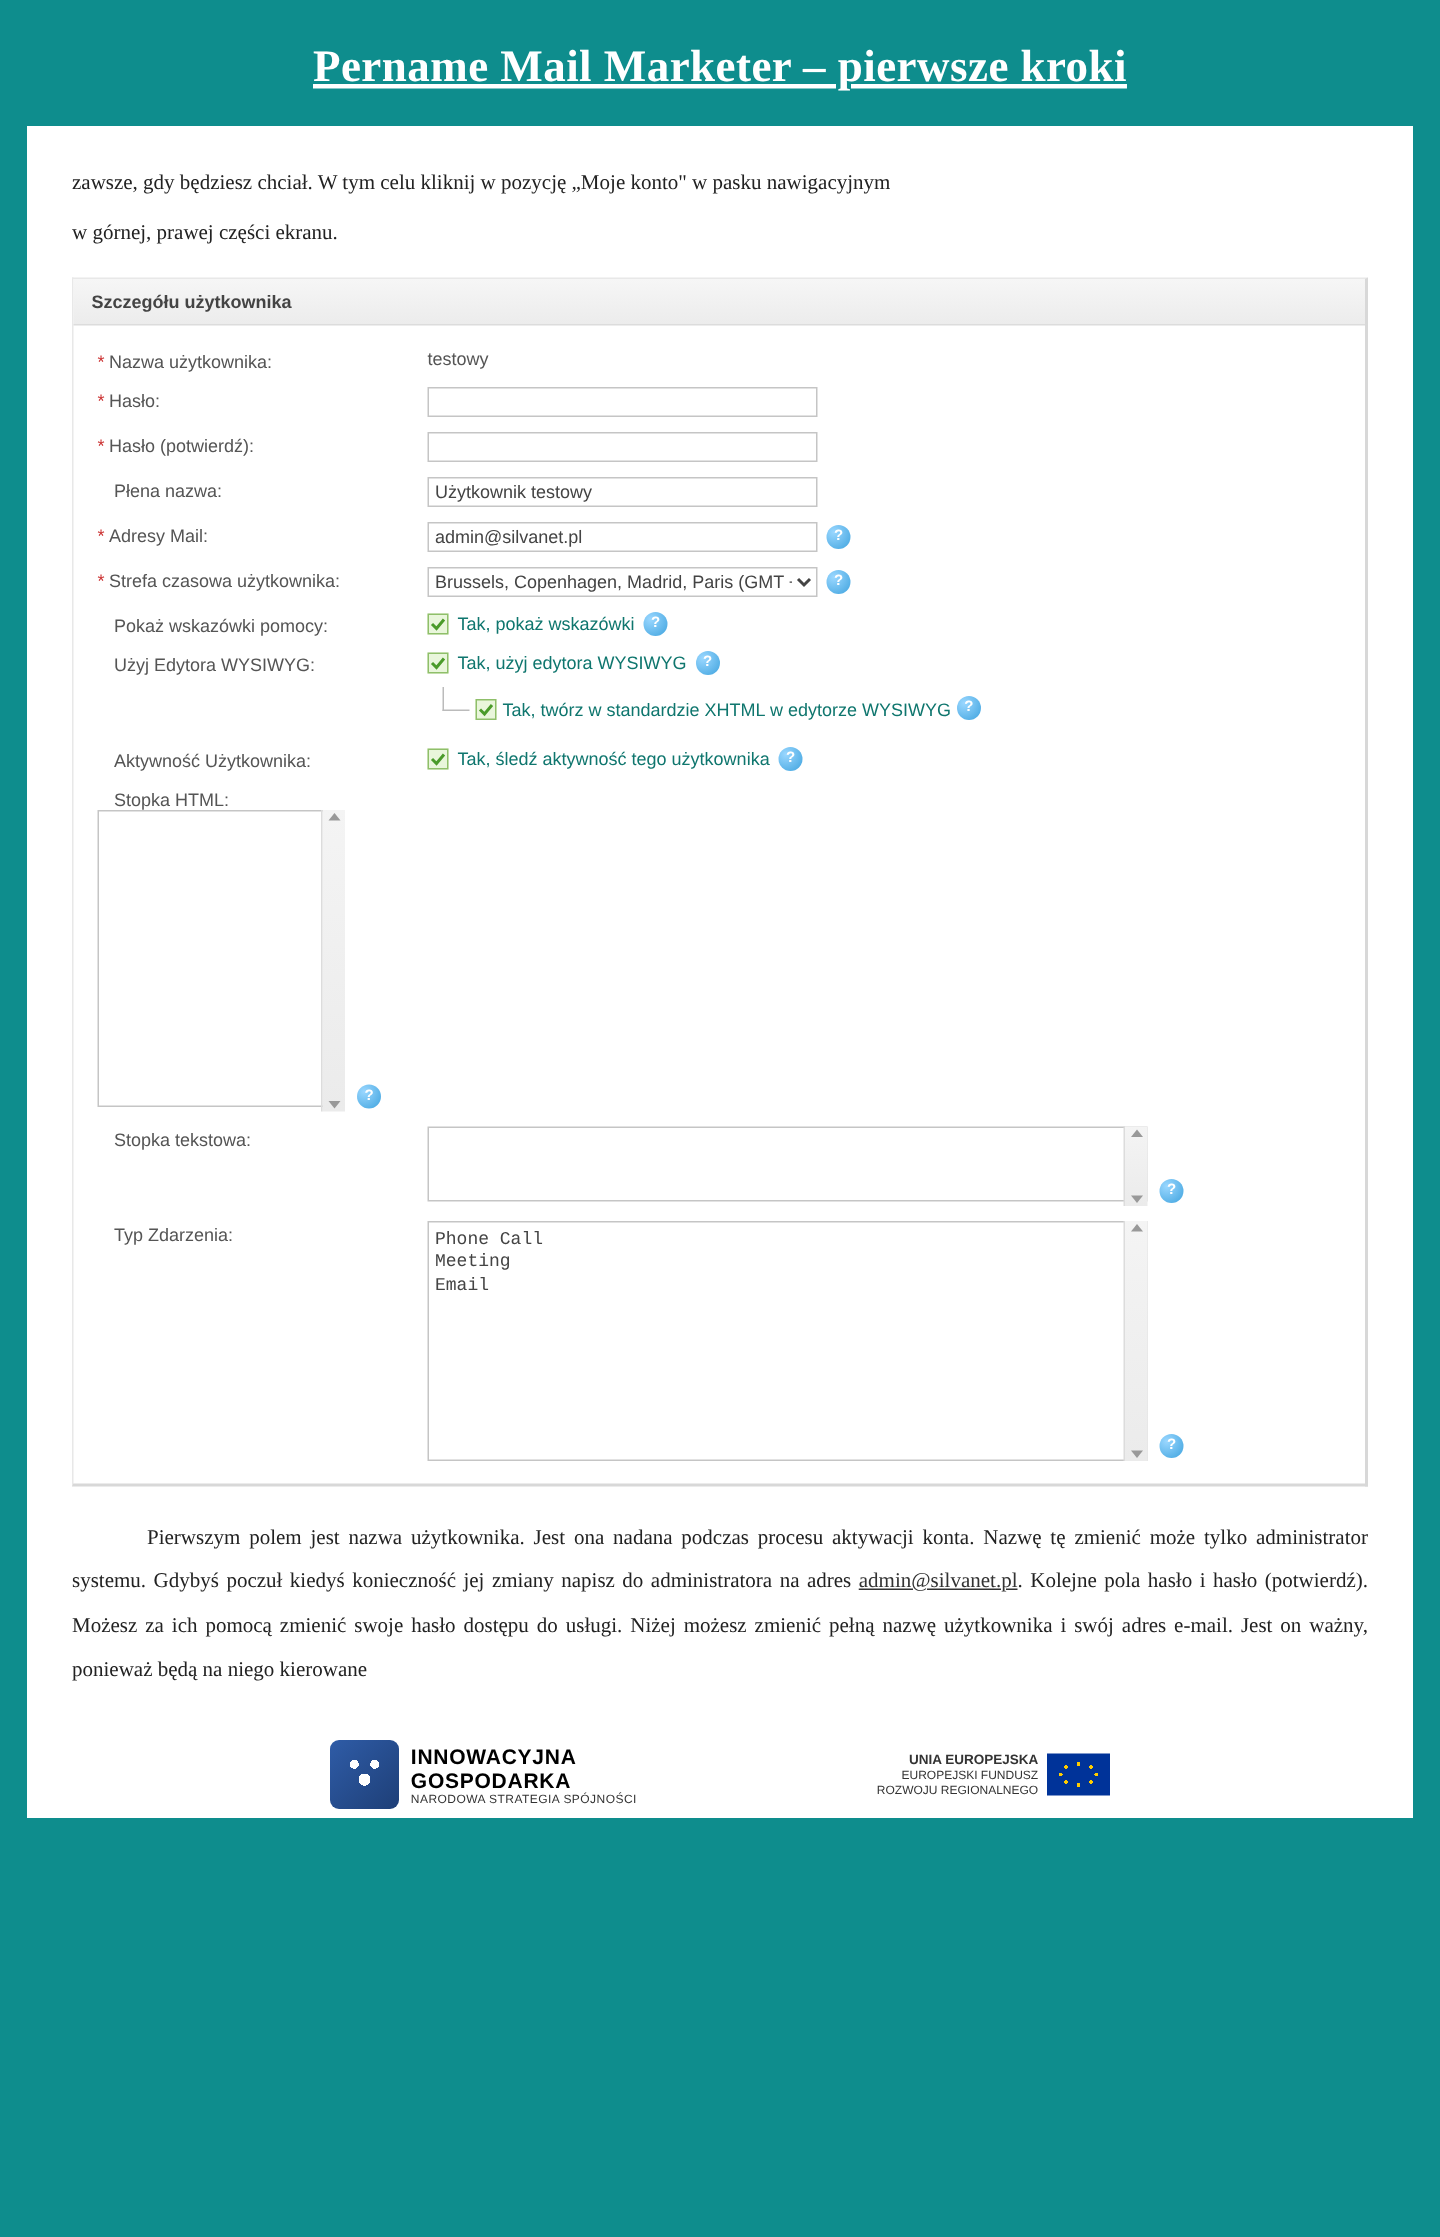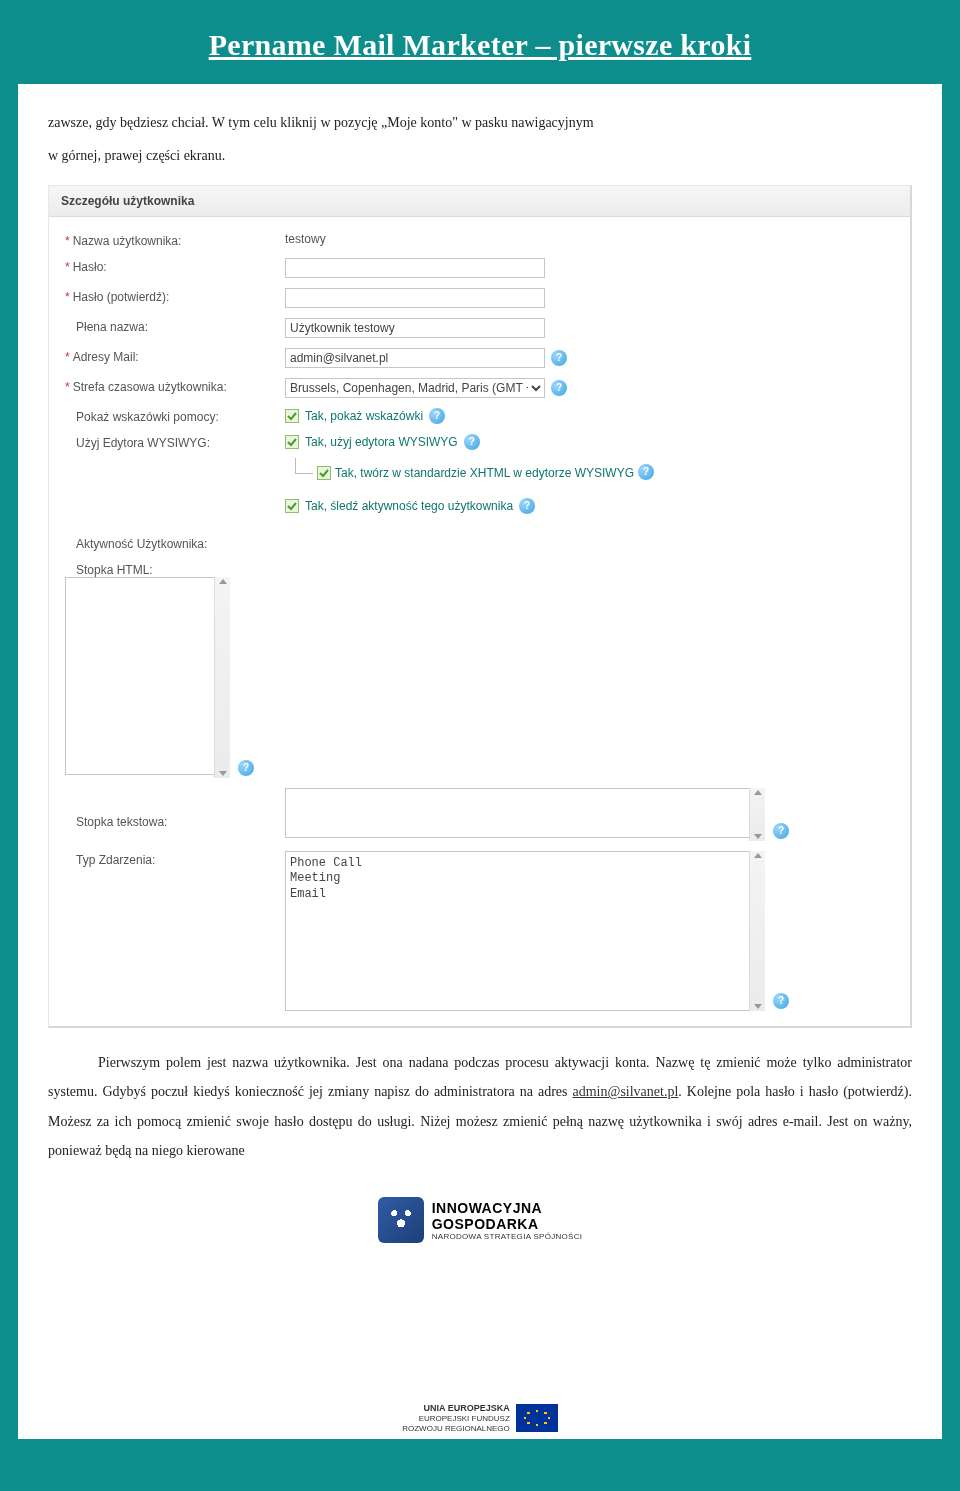--- a/index.html
+++ b/index.html
@@ -34,21 +34,21 @@
   .ta-side .arr { width: 0; height: 0; border-left: 4px solid transparent; border-right: 4px solid transparent; }
   .ta-side .up { border-bottom: 5px solid #999; }
   .ta-side .dn { border-top: 5px solid #999; }
   .ta-lg { height: 198px; }
   .ta-sm { height: 50px; }
   .ta-md { height: 160px; }
   .ta-row { display: flex; align-items: flex-end; gap: 8px; }
   .ta-row .help { margin-bottom: 2px; }
   .mono { font-family: 'Courier New', monospace; white-space: pre; line-height: 1.3; }
 
-  .footer-logos { display: flex; justify-content: center; align-items: center; gap: 160px; padding: 18px 0 6px 0; flex-direction: column; }
+  .footer-logos { display: flex; justify-content: center; align-items: center; gap: 160px; padding: 18px 0 6px 0; }
   .ig-logo { display: flex; align-items: center; gap: 8px; }
   .ig-star { width: 46px; height: 46px; background: linear-gradient(135deg,#2f5ca7,#1e3f77); border-radius: 6px; position: relative; overflow: hidden; }
   .ig-star::after { content: ""; position: absolute; inset: 6px; background: radial-gradient(circle at 30% 30%, #fff 0 3px, transparent 3px), radial-gradient(circle at 70% 30%, #fff 0 3px, transparent 3px), radial-gradient(circle at 50% 60%, #fff 0 4px, transparent 4px); }
   .ig-txt .l1 { font-weight: bold; font-size: 14px; letter-spacing: 0.5px; }
   .ig-txt .l2 { font-weight: bold; font-size: 14px; letter-spacing: 0.5px; }
   .ig-txt .l3 { font-size: 8px; letter-spacing: 0.3px; color: #333; }
   .eu-logo { display: flex; align-items: center; gap: 6px; }
   .eu-txt { text-align: right; font-size: 8px; line-height: 1.2; color: #333; }
   .eu-txt .b { font-weight: bold; font-size: 9px; }
   .eu-flag { width: 42px; height: 28px; background: #003399; position: relative; }
@@ -157,21 +157,21 @@
                     <path d="M1 5 L4 8 L9 2" stroke="#4a9b2a" stroke-width="2" fill="none"></path>
                   </svg>
                 </span>
               <span class="ck-lbl">Tak, twórz w standardzie XHTML w edytorze WYSIWYG</span>
               <span class="help"></span>
             </div>
           </div>
         </div>
 
         <div class="row" style="margin-top:8px;">
-          <div class="lbl" style="padding-left:11px;margin-top:37px;"><span>Aktywność Użytkownika:</span></div>
+          <div class="lbl" style="padding-left:11px;"><span>Aktywność Użytkownika:</span></div>
           <div class="fld">
             <span class="chk">
                 <svg viewBox="0 0 10 10">
                   <path d="M1 5 L4 8 L9 2" stroke="#4a9b2a" stroke-width="2" fill="none"></path>
                 </svg>
               </span>
             <span class="ck-lbl">Tak, śledź aktywność tego użytkownika</span>
             <span class="help"></span>
           </div>
         </div>
@@ -184,21 +184,21 @@
               <div class="ta-side">
                   <span class="arr up"></span>
                   <span class="arr dn"></span>
                 </div>
             </div>
             <span class="help"></span>
           </div>
         </div>
 
         <div class="row" style="align-items:flex-start;">
-          <div class="lbl" style="padding-left:11px;margin-top:25px;"><span>Stopka tekstowa:</span></div>
+          <div class="lbl" style="padding-left:11px;"><span>Stopka tekstowa:</span></div>
           <div class="fld ta-row">
             <div class="ta-wrap">
               <textarea class="ta ta-sm" style="width: 100%;"></textarea>
               <div class="ta-side">
                   <span class="arr up"></span>
                   <span class="arr dn"></span>
                 </div>
             </div>
             <span class="help"></span>
           </div>

